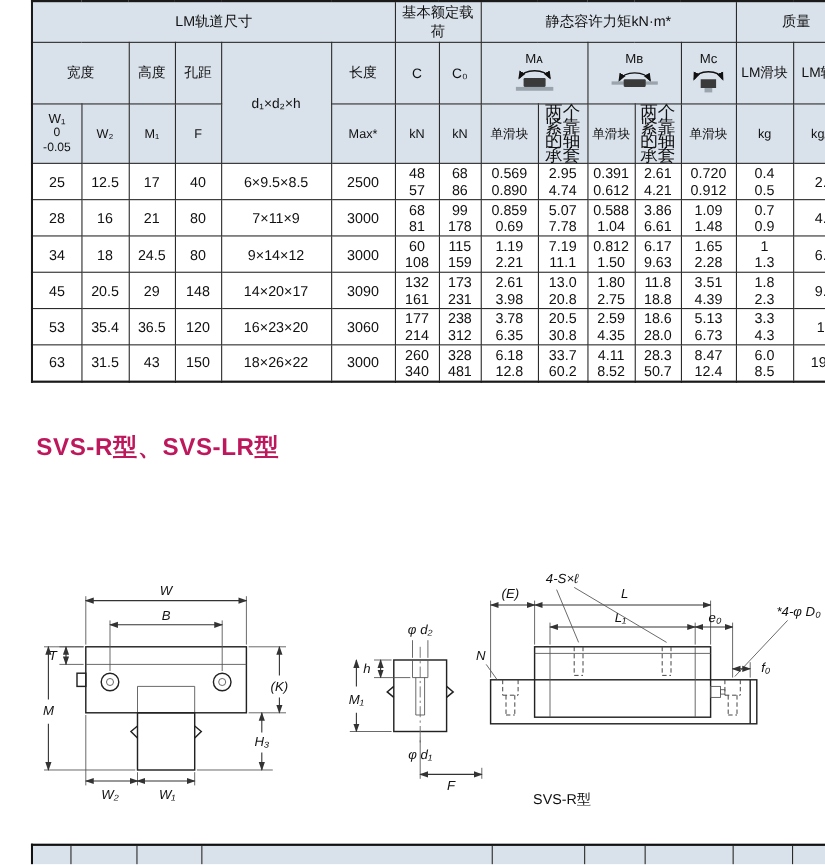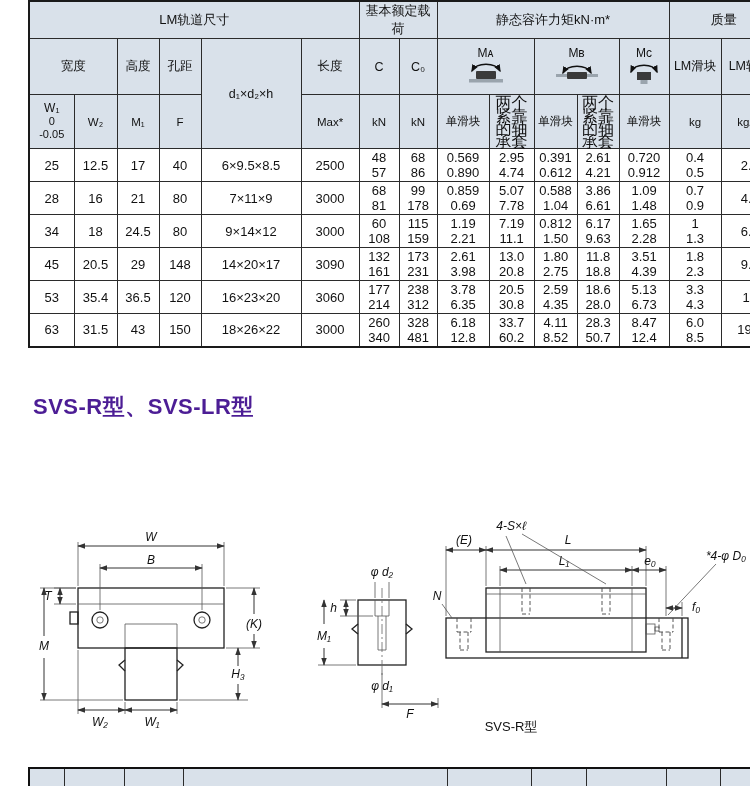--- a/index.html
+++ b/index.html
@@ -17,21 +17,21 @@
   .sub-row th { height: 54px; font-size: 11.5px; }
   .spec-table tbody td { height: 33px; font-size: 13px; background: #fff; }
   .dual div { line-height: 15px; }
   .mom-label { font-size: 12px; line-height: 14px; margin-top: 2px; }
   .sub-two div { line-height: 13px; font-size: 16px; }
   .w1tol div { line-height: 13px; font-size: 11px; }
   .w1tol .sym { font-size: 12px; }
 
   
   .section-title { position: absolute; left: 5px; top: 392px; font-size: 22px; font-weight: bold;
-                   color: #4c1d95; letter-spacing: 0.5px; }
+                   color: #be185d; letter-spacing: 0.5px; }
 
   
   .svg-front { position: absolute; left: 8px; top: 528px; }
   .svg-side  { position: absolute; left: 278px; top: 512px; }
   svg text { font-family: "Liberation Sans", "DejaVu Sans", sans-serif; font-size: 12px;
              fill: #111; font-style: italic; }
   svg text.caption { font-style: normal; font-size: 13px; }
   .out  { fill: none; stroke: #222; stroke-width: 1.3; }
   .thin { fill: none; stroke: #555; stroke-width: 0.8; }
   .dim  { fill: none; stroke: #333; stroke-width: 1; }

